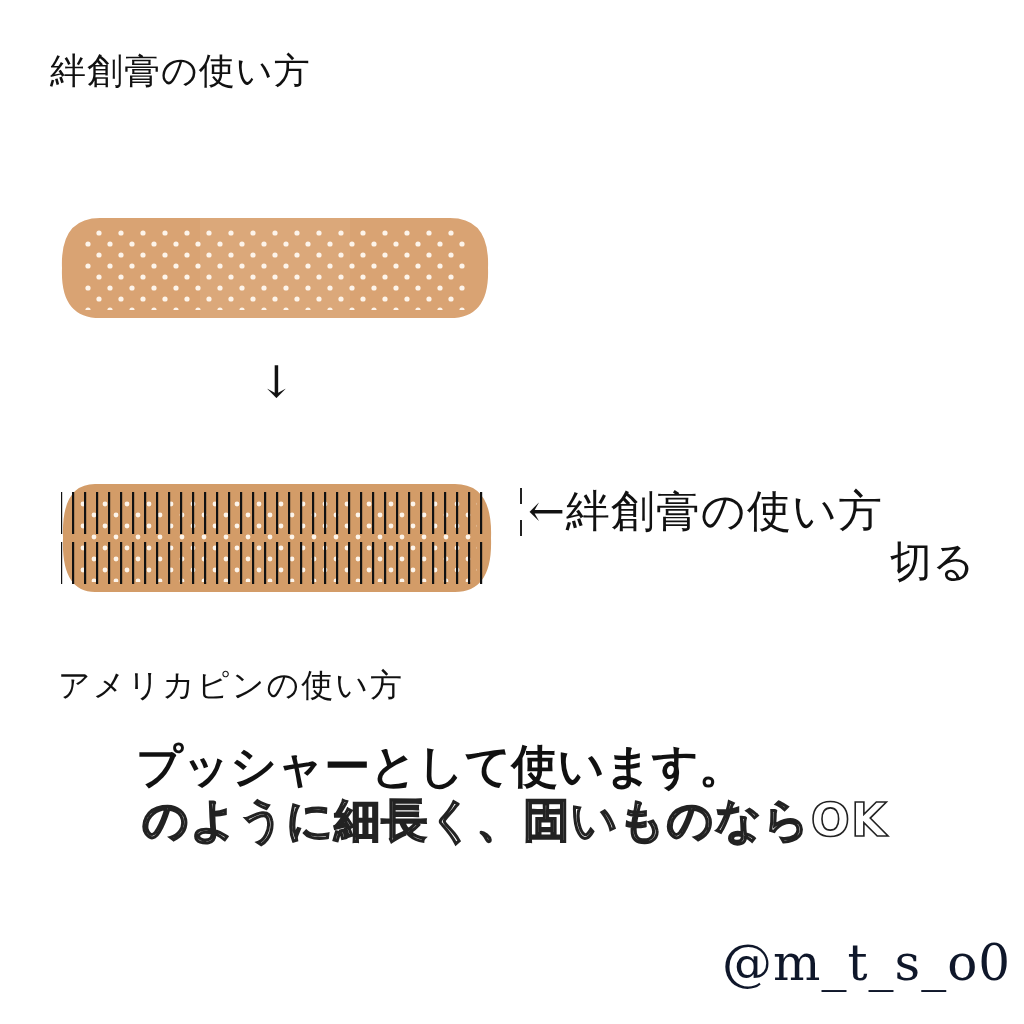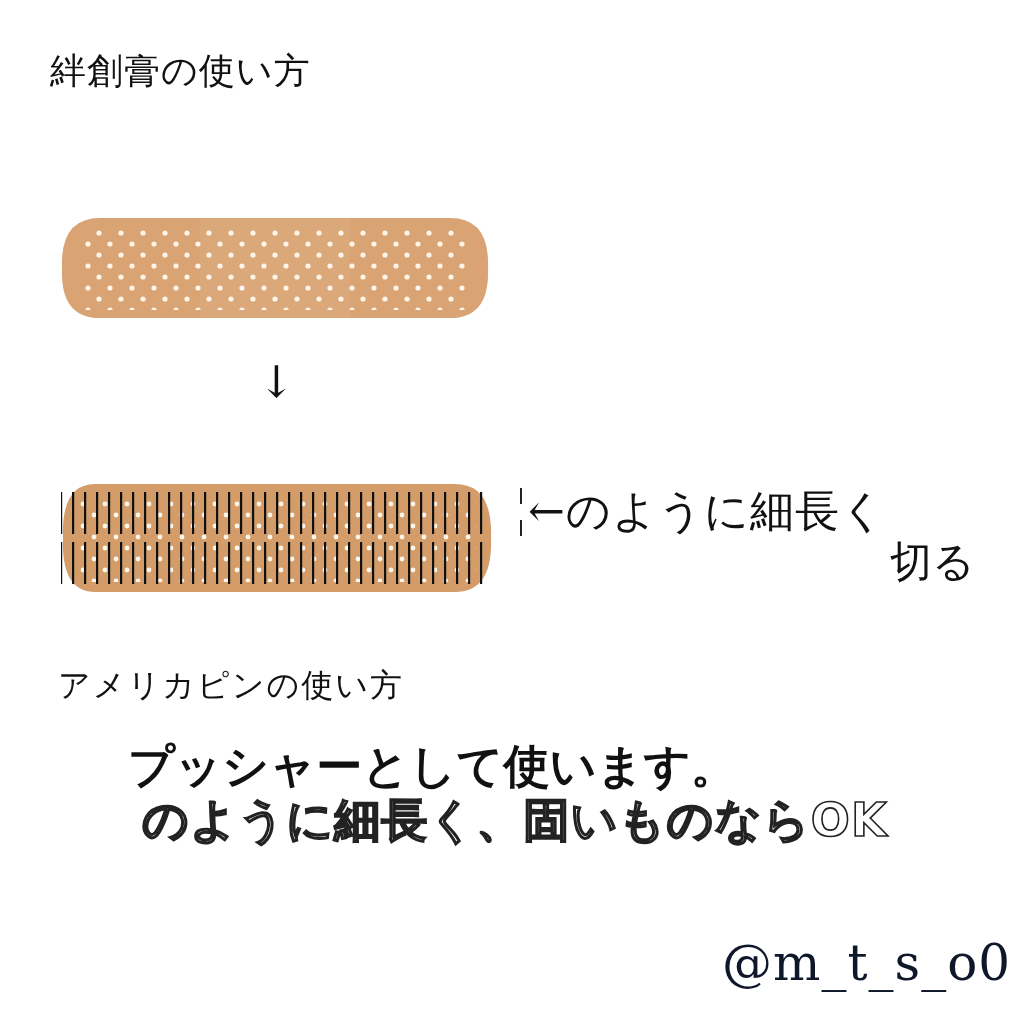--- a/index.html
+++ b/index.html
@@ -6,21 +6,21 @@
     body { width: 1024px; height: 1024px; position: relative; overflow: hidden;
            font-family: "DejaVu Serif", "Liberation Serif", serif; color: #111; }
     .abs { position: absolute; }
     .title1 { left: 50px; top: 38px; font-size: 36px; letter-spacing: 1px; white-space: nowrap; margin-top: 9px; }
     .bandage { left: 60px; top: 216px; }
     .arrow-down { left: 258px; top: 360px; font-size: 44px; line-height: 1; }
     .bandage2 { left: 55px; top: 476px; }
     .cut-label { left: 512px; top: 482px; font-size: 44px; white-space: nowrap; letter-spacing: 1px; }
     .cut-label2 { left: 890px; top: 534px; font-size: 42px; white-space: nowrap; }
     .title2 { left: 58px; top: 664px; font-size: 32px; letter-spacing: 2px; white-space: nowrap; }
-    .line-main { left: 128px; top: 736px; font-size: 46px; white-space: nowrap; font-family: "DejaVu Sans", sans-serif; font-weight: bold; text-align: right; }
+    .line-main { left: 136px; top: 736px; font-size: 46px; white-space: nowrap; font-family: "DejaVu Sans", sans-serif; font-weight: bold; text-align: right; }
     .line-outline { left: 142px; top: 790px; font-size: 46px; white-space: nowrap; font-family: "DejaVu Sans", sans-serif; font-weight: bold;
                     color: #ffffff; -webkit-text-stroke: 1.6px #222; letter-spacing: 1px; }
     .handle { left: 722px; top: 934px; font-size: 50px; color: #0f172a; white-space: nowrap; letter-spacing: 1px; }
     .tick-mark { position: absolute; width: 2px; background: #222; }
   </style>
 </head>
 <body>
 
 <div class="abs title1">絆創膏の使い方</div>
 
@@ -58,21 +58,21 @@
     <path d="M40 8 H400 Q438 8 436 62 Q438 116 400 116 H40 Q6 116 8 62 Q6 8 40 8 Z" fill="#d39c68"></path>
     <rect x="22" y="22" width="400" height="84" fill="url(#holes2)"></rect>
     <rect x="6" y="0" width="428" height="125" fill="url(#cuts)"></rect>
   </svg>
 </div>
 
 <div class="abs" style="left:520px; top:488px; width:4px; height:50px;">
   <div class="tick-mark" style="left:0; top:0; height:16px;"></div>
   <div class="tick-mark" style="left:0; top:32px; height:16px;"></div>
 </div>
-<div class="abs cut-label" style="left:528px;">←のように細長く</div>
+<div class="abs cut-label" style="left:528px;">←絆創膏の使い方</div>
 <div class="abs cut-label2">切る</div>
 
 <div class="abs title2">アメリカピンの使い方</div>
 
 <div class="abs line-main">プッシャーとして使います。</div>
 <div class="abs line-outline">のように細長く、固いものならOK</div>
 
 <div class="abs handle">@m_t_s_o0</div>
 
 </body></html>

